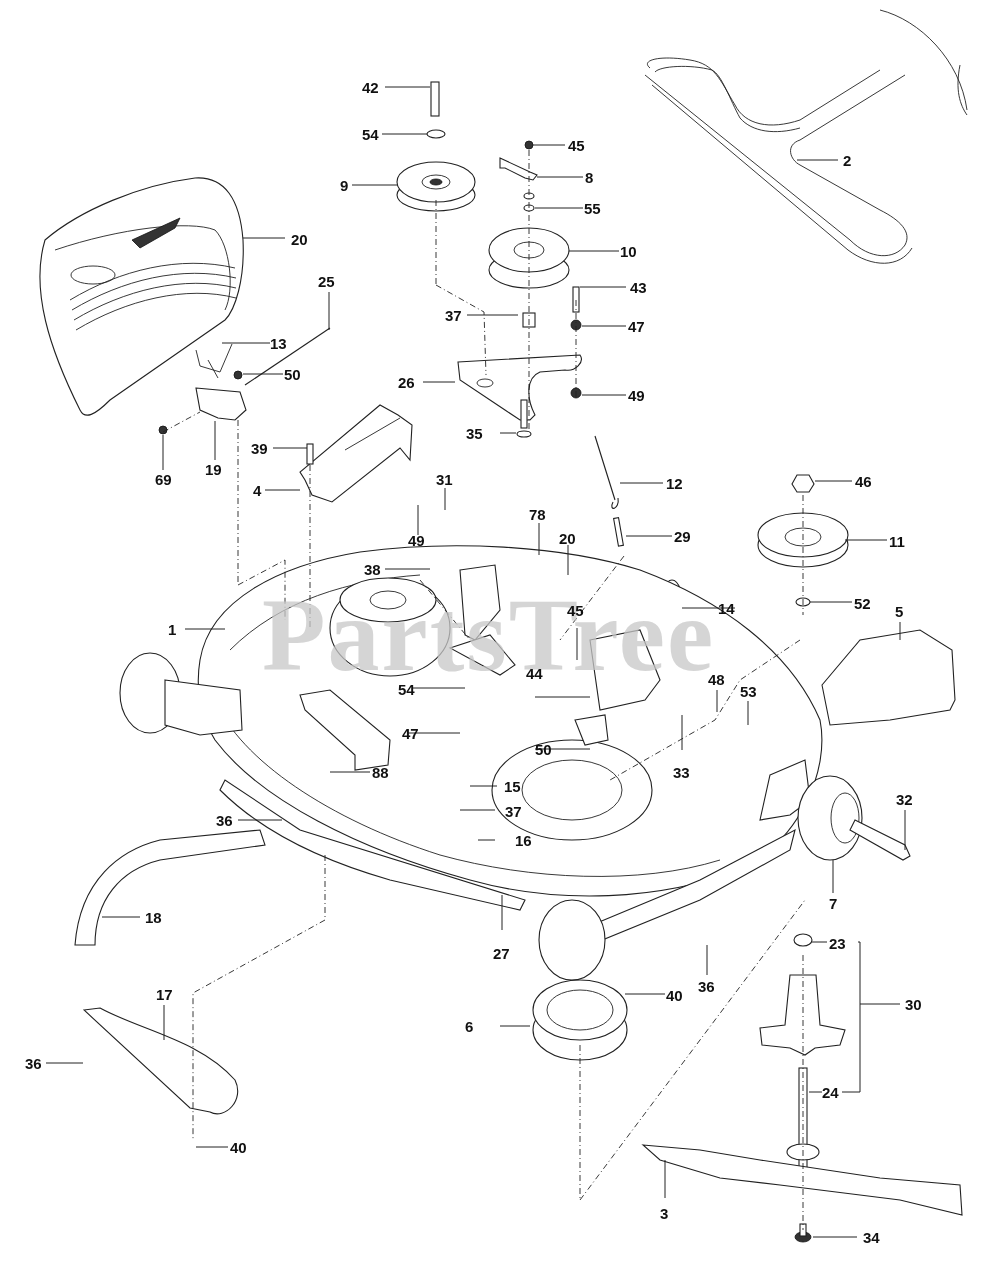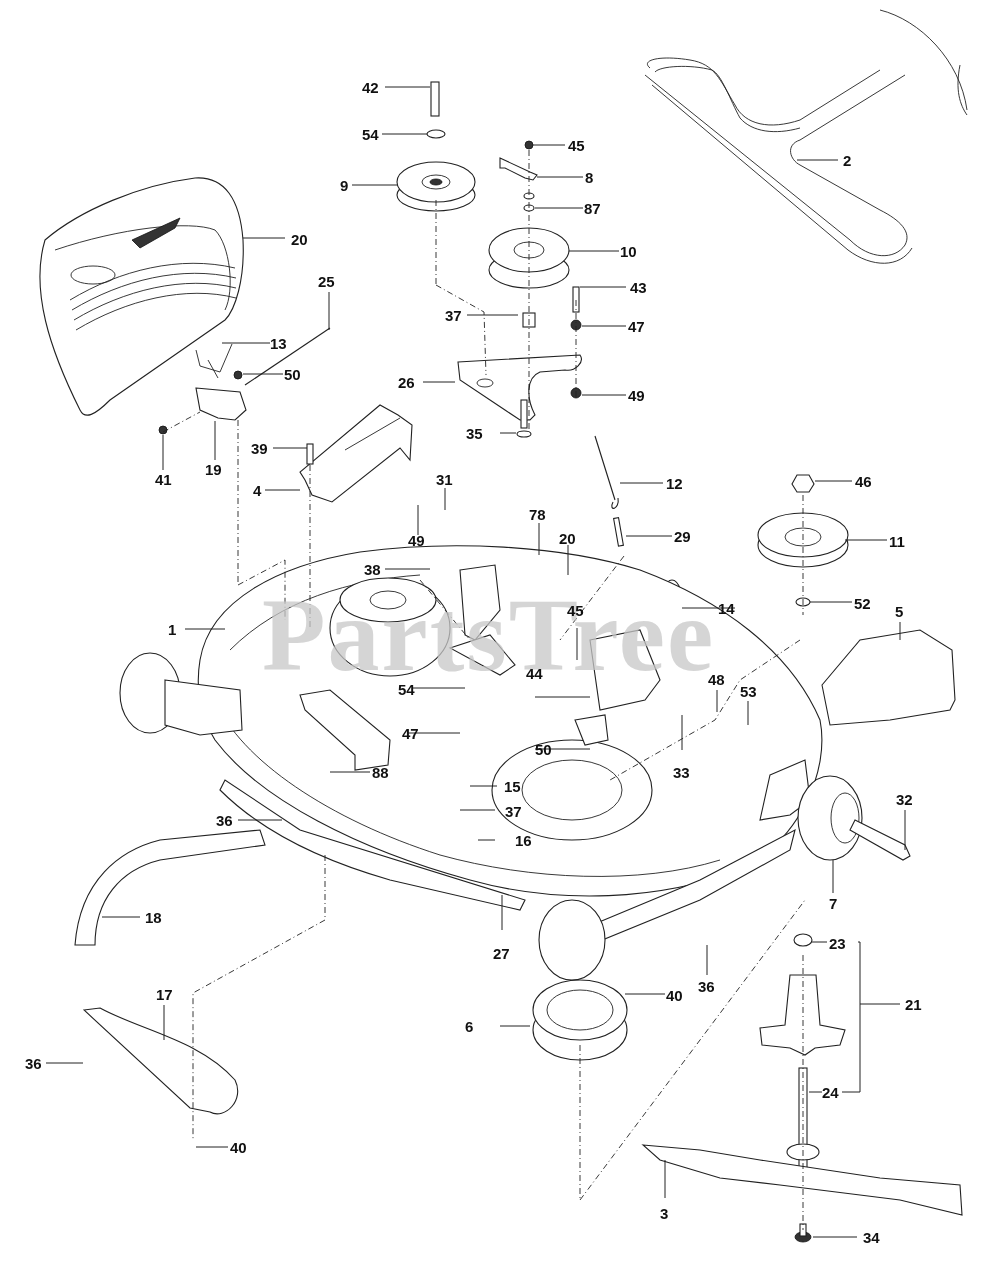--- a/index.html
+++ b/index.html
@@ -240,34 +240,34 @@
 </svg>
 
 <div id="watermark">PartsTree</div>
 
 <div id="callouts">
   <span class="callout-label" style="left:362px;top:80px">42</span>
   <span class="callout-label" style="left:362px;top:127px">54</span>
   <span class="callout-label" style="left:340px;top:178px">9</span>
   <span class="callout-label" style="left:568px;top:138px">45</span>
   <span class="callout-label" style="left:585px;top:170px">8</span>
-  <span class="callout-label" style="left:584px;top:201px">87</span>
+  <span class="callout-label" style="left:584px;top:201px">55</span>
   <span class="callout-label" style="left:620px;top:244px">10</span>
   <span class="callout-label" style="left:630px;top:280px">43</span>
   <span class="callout-label" style="left:445px;top:308px">37</span>
   <span class="callout-label" style="left:628px;top:319px">47</span>
   <span class="callout-label" style="left:398px;top:375px">26</span>
   <span class="callout-label" style="left:628px;top:388px">49</span>
   <span class="callout-label" style="left:466px;top:426px">35</span>
   <span class="callout-label" style="left:843px;top:153px">2</span>
   <span class="callout-label" style="left:291px;top:232px">20</span>
   <span class="callout-label" style="left:318px;top:274px">25</span>
   <span class="callout-label" style="left:270px;top:336px">13</span>
   <span class="callout-label" style="left:284px;top:367px">50</span>
-  <span class="callout-label" style="left:155px;top:472px">41</span>
+  <span class="callout-label" style="left:155px;top:472px">69</span>
   <span class="callout-label" style="left:205px;top:462px">19</span>
   <span class="callout-label" style="left:251px;top:441px">39</span>
   <span class="callout-label" style="left:253px;top:483px">4</span>
   <span class="callout-label" style="left:436px;top:472px">31</span>
   <span class="callout-label" style="left:408px;top:533px">49</span>
   <span class="callout-label" style="left:666px;top:476px">12</span>
   <span class="callout-label" style="left:674px;top:529px">29</span>
   <span class="callout-label" style="left:529px;top:507px">78</span>
   <span class="callout-label" style="left:559px;top:531px">20</span>
   <span class="callout-label" style="left:855px;top:474px">46</span>
@@ -289,21 +289,21 @@
   <span class="callout-label" style="left:504px;top:779px">15</span>
   <span class="callout-label" style="left:505px;top:804px">37</span>
   <span class="callout-label" style="left:515px;top:833px">16</span>
   <span class="callout-label" style="left:216px;top:813px">36</span>
   <span class="callout-label" style="left:896px;top:792px">32</span>
   <span class="callout-label" style="left:829px;top:896px">7</span>
   <span class="callout-label" style="left:145px;top:910px">18</span>
   <span class="callout-label" style="left:493px;top:946px">27</span>
   <span class="callout-label" style="left:698px;top:979px">36</span>
   <span class="callout-label" style="left:829px;top:936px">23</span>
-  <span class="callout-label" style="left:905px;top:997px">21</span>
+  <span class="callout-label" style="left:905px;top:997px">30</span>
   <span class="callout-label" style="left:666px;top:988px">40</span>
   <span class="callout-label" style="left:465px;top:1019px">6</span>
   <span class="callout-label" style="left:156px;top:987px">17</span>
   <span class="callout-label" style="left:822px;top:1085px">24</span>
   <span class="callout-label" style="left:25px;top:1056px">36</span>
   <span class="callout-label" style="left:230px;top:1140px">40</span>
   <span class="callout-label" style="left:660px;top:1206px">3</span>
   <span class="callout-label" style="left:863px;top:1230px">34</span>
 </div>
 

